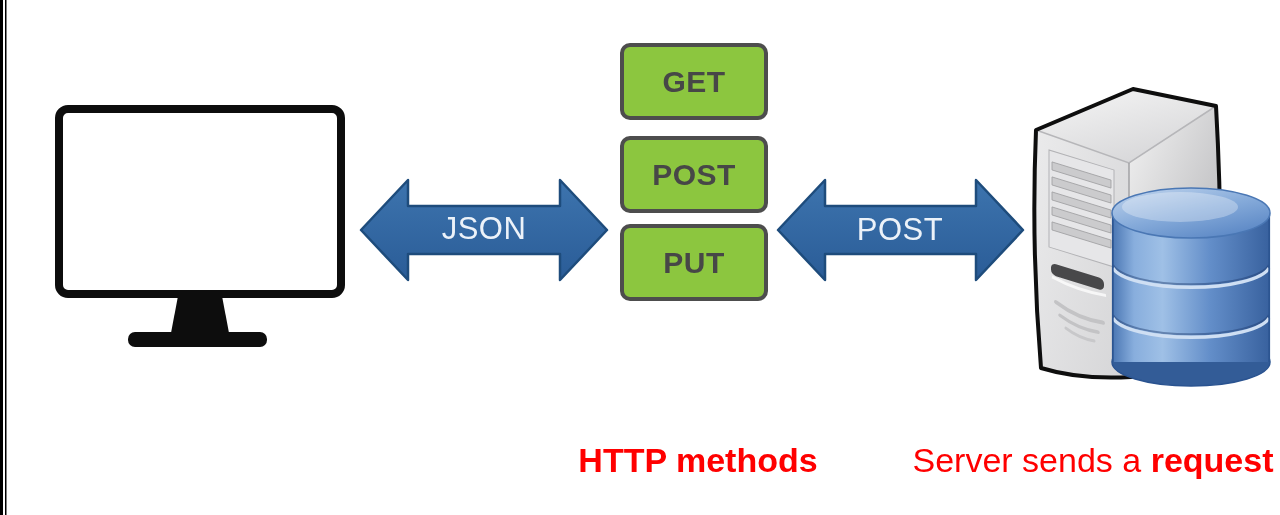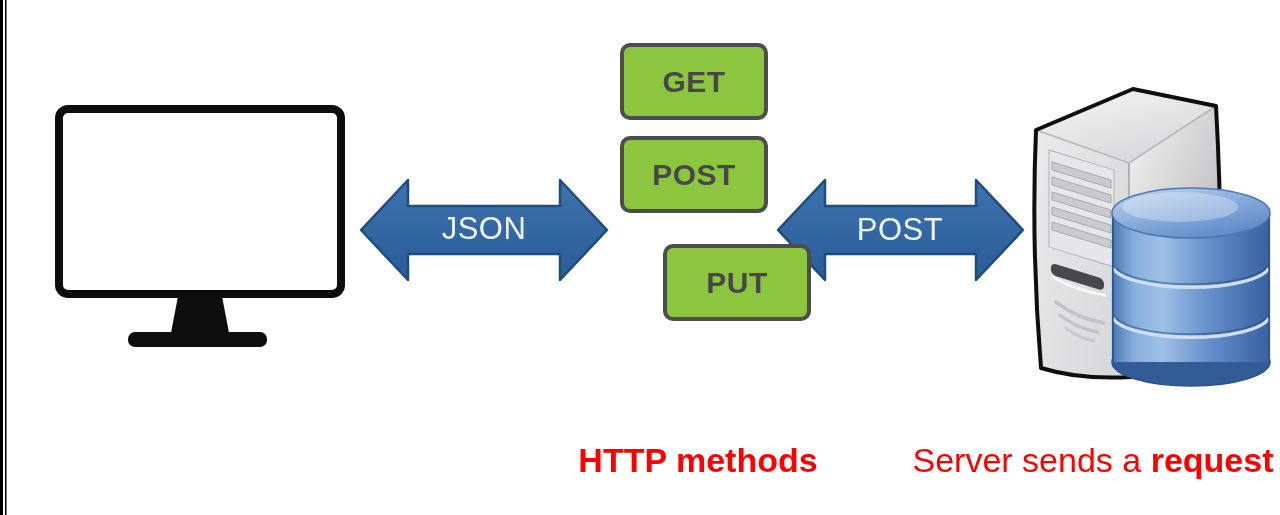--- a/index.html
+++ b/index.html
@@ -18,21 +18,21 @@
   #http-label{left:835px;top:207px;}
   
   .method-box{
     position:absolute;left:620px;width:148px;height:77px;box-sizing:border-box;
     background:#8cc63f;border:4px solid #4d4d4d;border-radius:10px;
     color:#474747;font-size:30px;font-weight:bold;letter-spacing:0.5px;
     text-align:center;line-height:69px;
   }
   #method-0{top:43px;}
   #method-1{top:136px;}
-  #method-2{top:244px;margin-left:43px;}
+  #method-2{top:224px;}
   #method-3{top:338px;}
   
   .caption{
     position:absolute;top:441px;white-space:nowrap;color:#ff0000;
     font-size:34px;line-height:38px;transform:translateX(-50%);
   }
   .caption b{font-weight:bold;}
   #caption-client{left:209px;}
   #caption-methods{left:698px;font-weight:bold;}
   #caption-server{left:1081px;margin-left:12px;}

